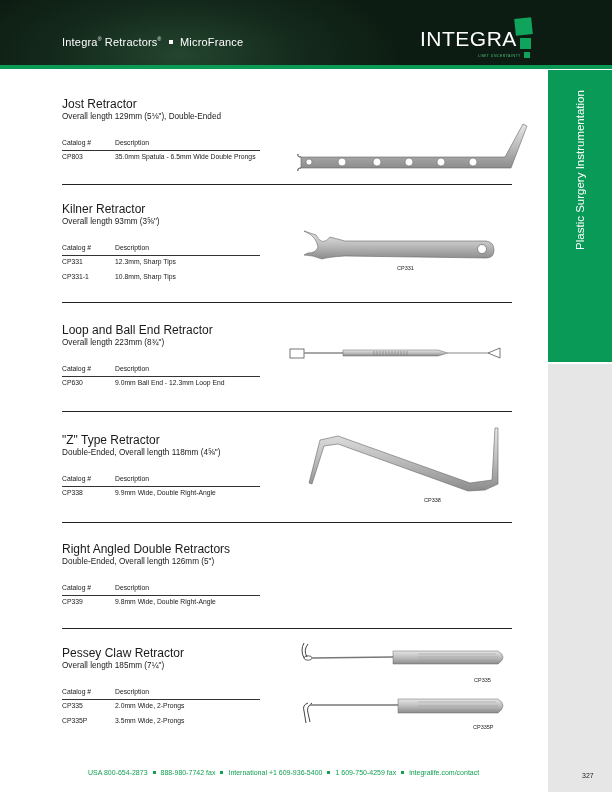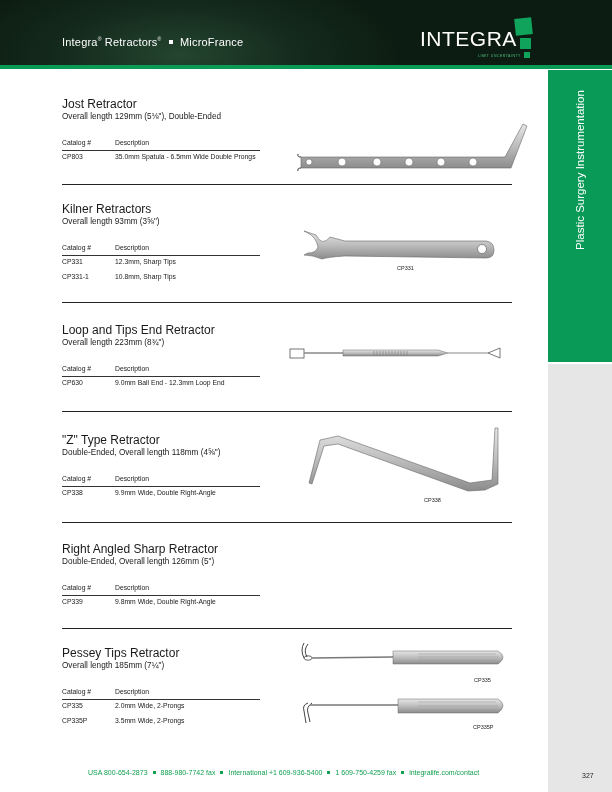--- a/index.html
+++ b/index.html
@@ -88,21 +88,21 @@
   <circle cx="47" cy="42" r="4" fill="#fff" stroke="#555" stroke-width="0.5"></circle>
   <circle cx="82" cy="42" r="4" fill="#fff" stroke="#555" stroke-width="0.5"></circle>
   <circle cx="114" cy="42" r="4" fill="#fff" stroke="#555" stroke-width="0.5"></circle>
   <circle cx="146" cy="42" r="4" fill="#fff" stroke="#555" stroke-width="0.5"></circle>
   <circle cx="178" cy="42" r="4" fill="#fff" stroke="#555" stroke-width="0.5"></circle>
   <path d="M6 37 q-4 0 -3 -3 M6 48 q-4 0 -3 3" stroke="#333" stroke-width="1" fill="none"></path>
 </svg>
 <div class="divider" style="top:184px;"></div>
 
 <div class="section" style="top:202px;">
-  <div class="title">Kilner Retractors</div>
+  <div class="title">Kilner Retractor</div>
   <div class="subtitle">Overall length 93mm (3⅝")</div>
   <div class="tbl" style="top:42px;">
     <div class="tbl-head">
       <span class="col1">Catalog #</span>
       <span class="col2">Description</span>
     </div>
     <div class="tbl-row">
       <span class="col1">CP331</span>
       <span class="col2">12.3mm, Sharp Tips</span>
     </div>
@@ -113,21 +113,21 @@
   </div>
 </div>
 <svg class="inst" style="left:300px;top:225px;" width="200" height="35">
   <path d="M4 6 L16 10 Q22 22 30 12 L45 16 L186 16 Q194 17 194 25 Q194 33 186 33 L45 31 Q28 32 22 34 Q12 30 4 30 L8 28 Q16 28 18 22 Q16 12 8 8 Z" fill="url(#metal)" stroke="#666" stroke-width="0.6"></path>
   <circle cx="182" cy="24" r="4.5" fill="#fff" stroke="#555" stroke-width="0.6"></circle>
 </svg>
 <div class="caption" style="left:397px;top:265px;">CP331</div>
 <div class="divider" style="top:302px;"></div>
 
 <div class="section" style="top:323px;">
-  <div class="title">Loop and Tips End Retractor</div>
+  <div class="title">Loop and Ball End Retractor</div>
   <div class="subtitle">Overall length 223mm (8¾")</div>
   <div class="tbl" style="top:42px;">
     <div class="tbl-head">
       <span class="col1">Catalog #</span>
       <span class="col2">Description</span>
     </div>
     <div class="tbl-row">
       <span class="col1">CP630</span>
       <span class="col2">9.0mm Ball End - 12.3mm Loop End</span>
     </div>
@@ -170,37 +170,37 @@
     </div>
   </div>
 </div>
 <svg class="inst" style="left:300px;top:428px;" width="210" height="70">
   <path d="M9 55 L20 12 L38 8 L170 55 L192 52 L195 0 L198 0 L198 56 L185 62 L168 63 L38 16 L24 18 L12 56 Z" fill="url(#metal)" stroke="#666" stroke-width="0.6"></path>
 </svg>
 <div class="caption" style="left:424px;top:497px;">CP338</div>
 <div class="divider" style="top:522px;"></div>
 
 <div class="section" style="top:542px;">
-  <div class="title">Right Angled Sharp Retractor</div>
+  <div class="title">Right Angled Double Retractors</div>
   <div class="subtitle">Double-Ended, Overall length 126mm (5")</div>
   <div class="tbl" style="top:42px;">
     <div class="tbl-head">
       <span class="col1">Catalog #</span>
       <span class="col2">Description</span>
     </div>
     <div class="tbl-row">
       <span class="col1">CP339</span>
       <span class="col2">9.8mm Wide, Double Right-Angle</span>
     </div>
   </div>
 </div>
 <div class="divider" style="top:628px;"></div>
 
 <div class="section" style="top:646px;">
-  <div class="title">Pessey Tips Retractor</div>
+  <div class="title">Pessey Claw Retractor</div>
   <div class="subtitle">Overall length 185mm (7¼")</div>
   <div class="tbl" style="top:42px;">
     <div class="tbl-head">
       <span class="col1">Catalog #</span>
       <span class="col2">Description</span>
     </div>
     <div class="tbl-row">
       <span class="col1">CP335</span>
       <span class="col2">2.0mm Wide, 2-Prongs</span>
     </div>

